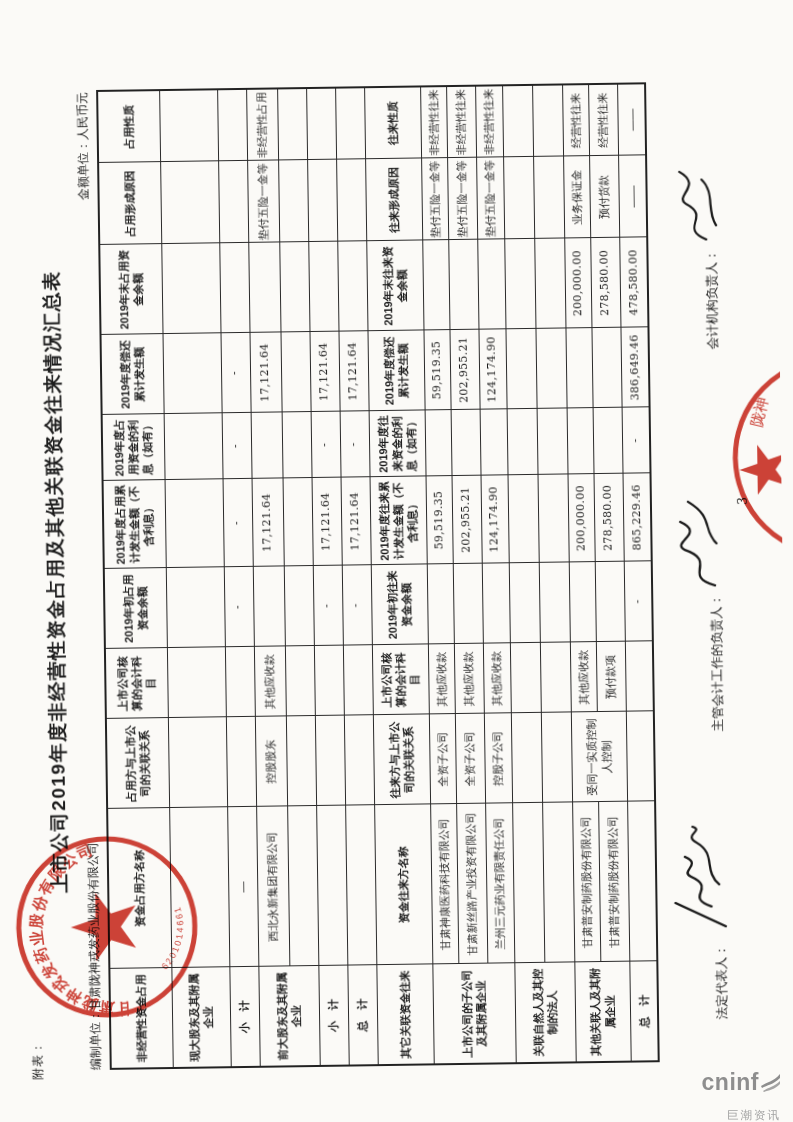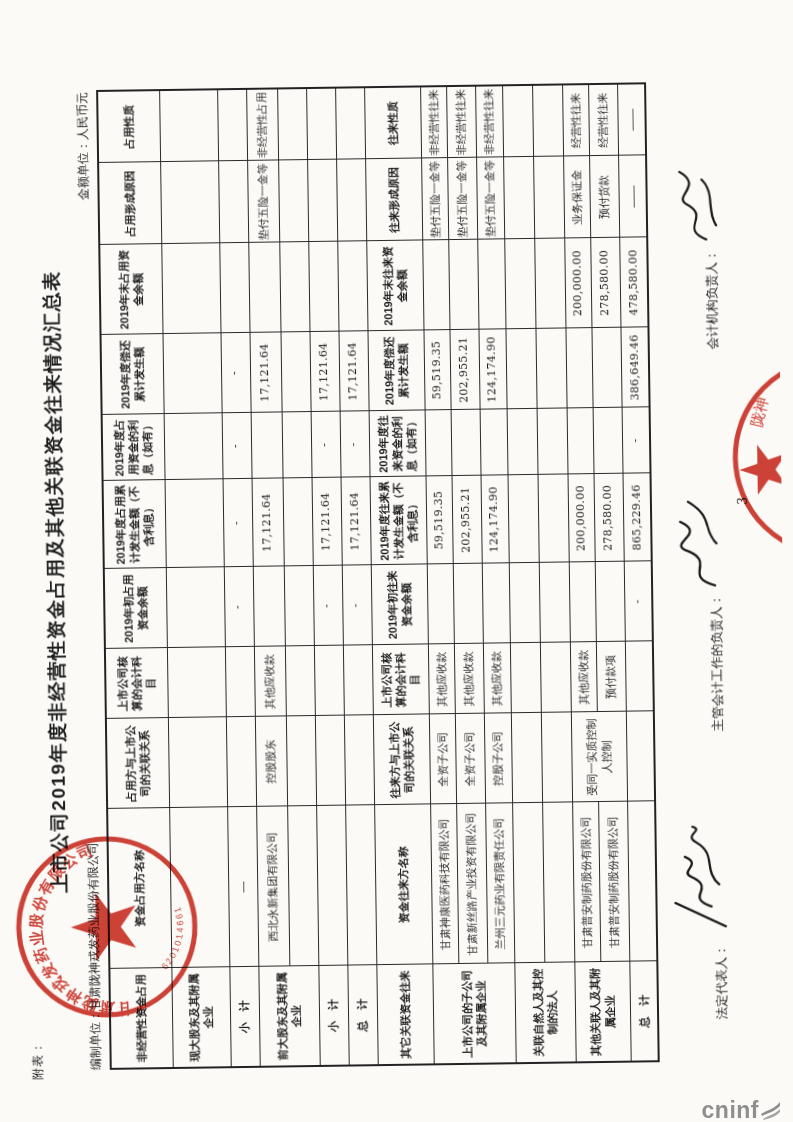--- a/index.html
+++ b/index.html
@@ -46,21 +46,21 @@
   .pagenum{
     position:absolute;left:15px;top:714px;width:1120px;text-align:center;
     font-size:12px;font-family:"DejaVu Serif",serif;
   }
   
   .seal{position:absolute;mix-blend-mode:multiply;opacity:.88;}
   .seal1{left:63px;top:-16px;width:190px;height:190px;}
   .seal2{left:498px;top:700px;width:240px;height:60px;overflow:hidden;}
   
   .cninfo{position:absolute;right:12px;top:1070px;text-align:right;line-height:1.1;}
-  .cninfo .brand{font-size:23px;font-weight:bold;color:#8e8e8e;letter-spacing:.5px;margin-top:28px;}
+  .cninfo .brand{font-size:23px;font-weight:bold;color:#8e8e8e;letter-spacing:.5px;}
   .cninfo .brand svg{vertical-align:-2px;}
   .cninfo .cn-name{font-size:11.5px;color:#a3a3a3;letter-spacing:2px;margin-top:14px;}
   .cninfo .cn-url{font-size:15px;color:#9c9c9c;font-weight:bold;}
 </style>
 </head>
 <body>
 
 <div class="sheet">
 
   <div class="note">附表：</div>

